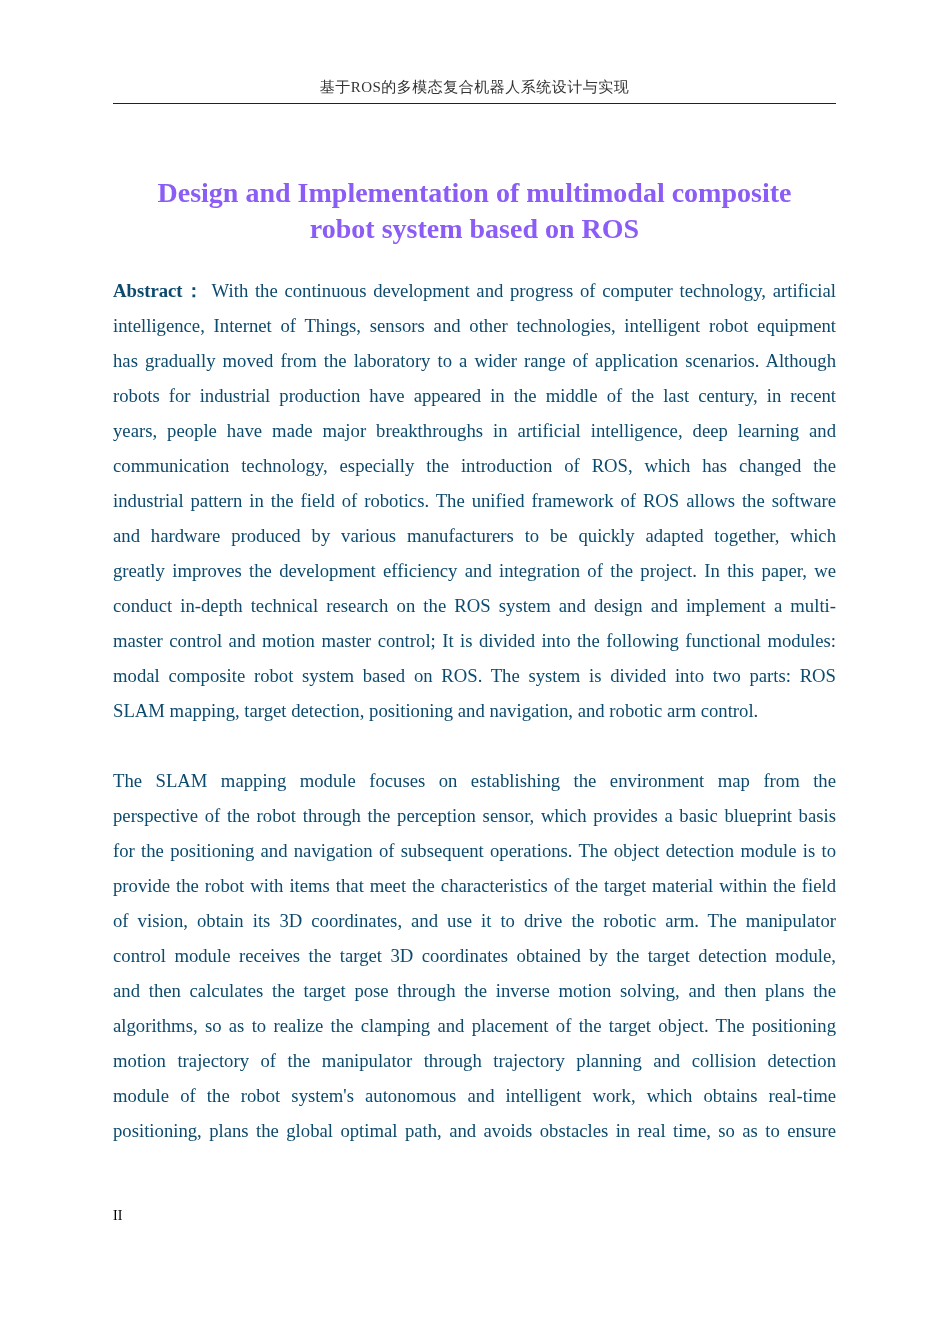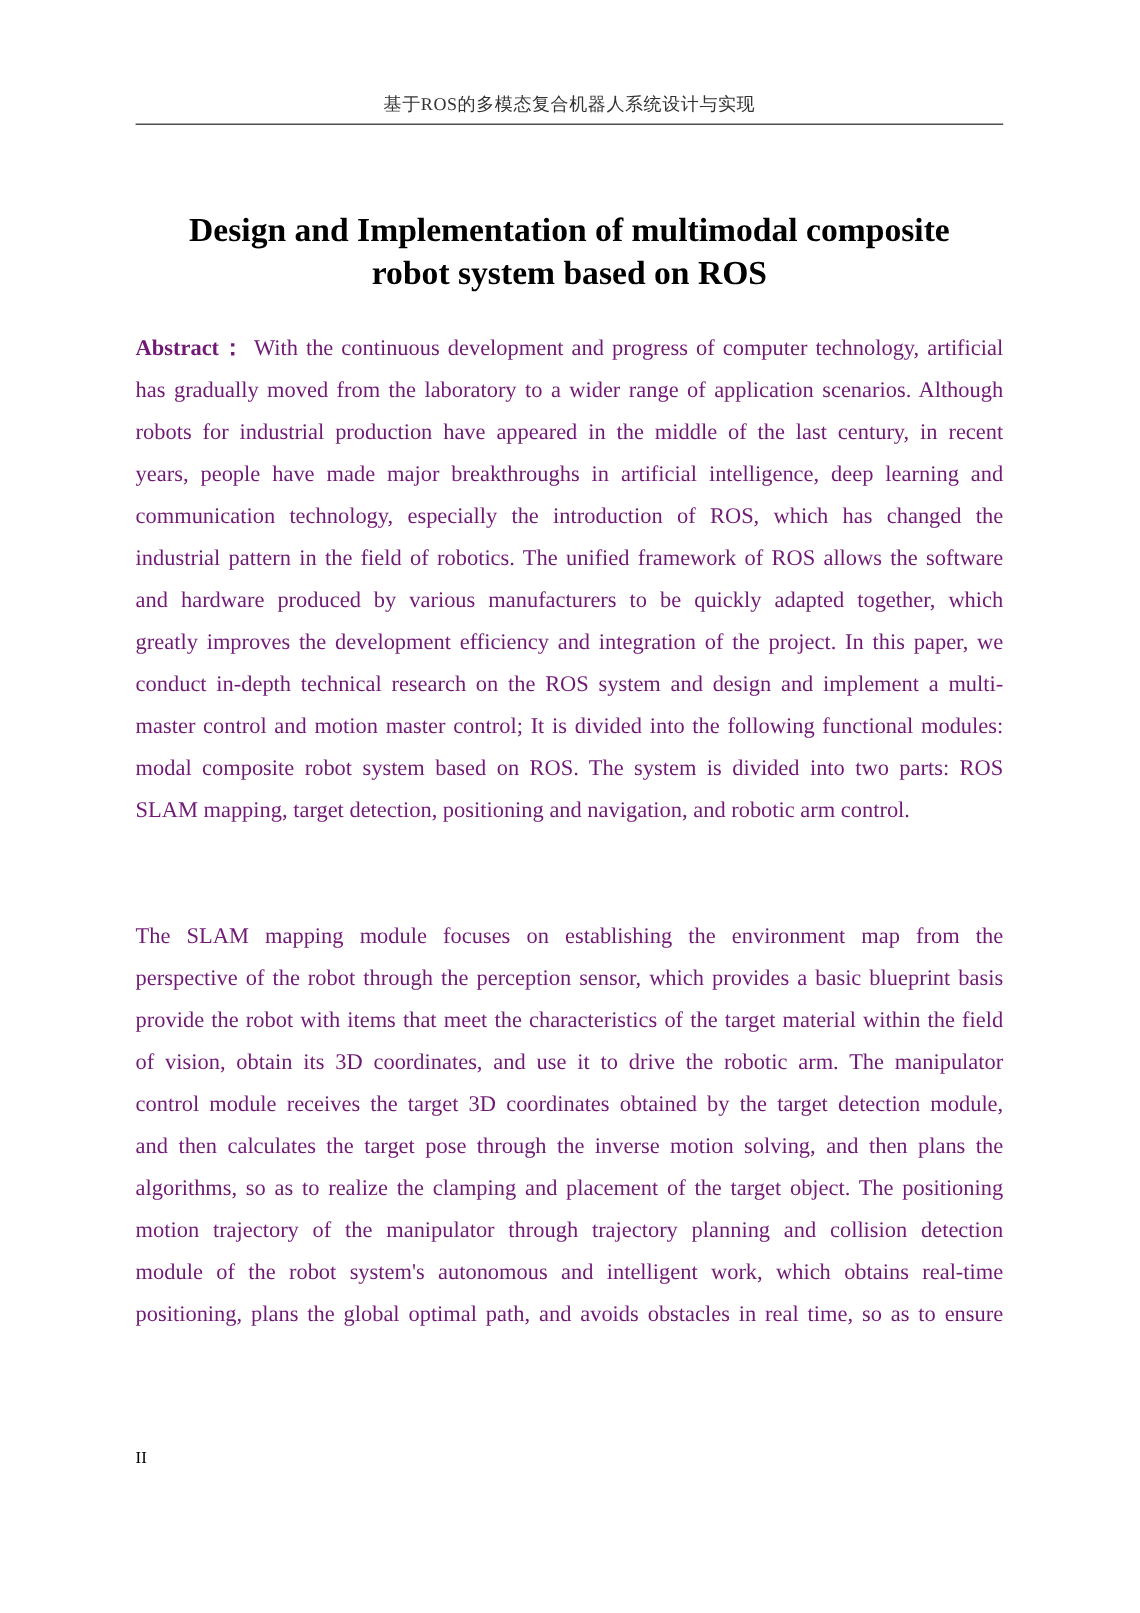--- a/index.html
+++ b/index.html
@@ -10,26 +10,26 @@
       text-align: center; font-family: Liberation Serif, serif; font-size: 15px;
       color: #333; letter-spacing: 0.5px;
     }
     .header-rule {
       position: absolute; left: 113px; top: 103px; width: 723px; height: 0;
       border-top: 1.5px solid #222;
     }
     .title {
       position: absolute; left: 113px; top: 175px; width: 723px;
       text-align: center; font-family: "Liberation Serif", serif; font-weight: bold;
-      font-size: 28px; line-height: 36px; color: #000000;
+      font-size: 28px; line-height: 36px; color: #8b5cf6;
     }
     .title .tline { display: block; }
     .body-text {
       position: absolute; left: 113px; width: 723px;
-      font-family: "Liberation Serif", serif; font-size: 18.7px; color: #701a75;
+      font-family: "Liberation Serif", serif; font-size: 18.7px; color: #0c4a6e;
     }
     .abstract-label { font-weight: bold; }
     .abstract { top: 273px; }
     .para2 { top: 763px; }
     .page-number {
       position: absolute; left: 113px; top: 1208px; width: 723px; 
       font-family: "Liberation Serif", serif; font-size: 14px; color: #000;
     }
     
     .jline { display: block; height: 35px; line-height: 35px; text-align: justify; text-align-last: justify; }
@@ -42,36 +42,38 @@
   <div class="running-header">基于ROS的多模态复合机器人系统设计与实现</div>
   <div class="header-rule"></div>
 
   <div class="title">
     <span class="tline">Design and Implementation of multimodal composite</span>
     <span class="tline">robot system based on ROS</span>
   </div>
 
   <div class="body-text abstract">
     <span class="jline"><span class="abstract-label">Abstract：</span><span> With the continuous development and progress of computer technology, artificial</span></span>
+    <span class="jline">intelligence, Internet of Things, sensors and other technologies, intelligent robot equipment</span>
     <span class="jline">has gradually moved from the laboratory to a wider range of application scenarios. Although</span>
     <span class="jline">robots for industrial production have appeared in the middle of the last century, in recent</span>
     <span class="jline">years, people have made major breakthroughs in artificial intelligence, deep learning and</span>
     <span class="jline">communication technology, especially the introduction of ROS, which has changed the</span>
     <span class="jline">industrial pattern in the field of robotics. The unified framework of ROS allows the software</span>
     <span class="jline">and hardware produced by various manufacturers to be quickly adapted together, which</span>
     <span class="jline">greatly improves the development efficiency and integration of the project. In this paper, we</span>
     <span class="jline">conduct in-depth technical research on the ROS system and design and implement a multi-</span>
     <span class="jline">master control and motion master control; It is divided into the following functional modules:</span>
     <span class="jline">modal composite robot system based on ROS. The system is divided into two parts: ROS</span>
     <span class="jline last">SLAM mapping, target detection, positioning and navigation, and robotic arm control.</span>
   </div>
 
   <div class="body-text para2">
     <span class="jline">The SLAM mapping module focuses on establishing the environment map from the</span>
     <span class="jline">perspective of the robot through the perception sensor, which provides a basic blueprint basis</span>
+    <span class="jline">for the positioning and navigation of subsequent operations. The object detection module is to</span>
     <span class="jline">provide the robot with items that meet the characteristics of the target material within the field</span>
     <span class="jline">of vision, obtain its 3D coordinates, and use it to drive the robotic arm. The manipulator</span>
     <span class="jline">control module receives the target 3D coordinates obtained by the target detection module,</span>
     <span class="jline">and then calculates the target pose through the inverse motion solving, and then plans the</span>
     <span class="jline">algorithms, so as to realize the clamping and placement of the target object. The positioning</span>
     <span class="jline">motion trajectory of the manipulator through trajectory planning and collision detection</span>
     <span class="jline">module of the robot system's autonomous and intelligent work, which obtains real-time</span>
     <span class="jline">positioning, plans the global optimal path, and avoids obstacles in real time, so as to ensure</span>
   </div>
 

